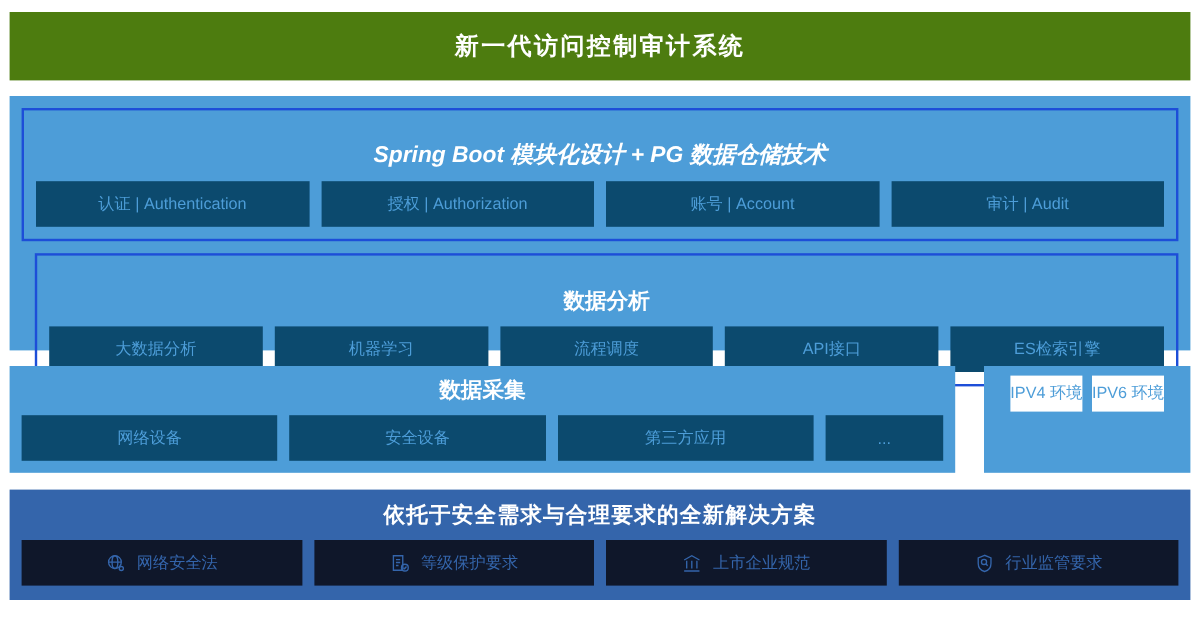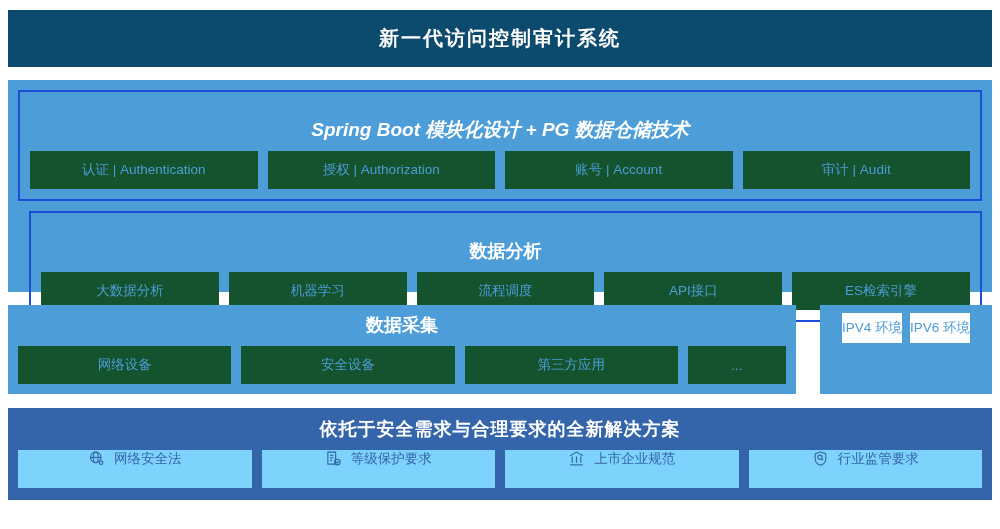--- a/index.html
+++ b/index.html
@@ -17,21 +17,21 @@
     position: relative;
     width: 1000px;
     height: 529px;
     box-sizing: border-box;
     padding: 10px 8px 8px 8px;
   }
 
   
   .header {
     height: 57px;
-    background: #0c4a6e;
+    background: #4d7c0f;
     display: flex;
     align-items: center;
     justify-content: center;
   }
   .header-title {
     color: #ffffff;
     font-size: 20px;
     font-weight: bold;
     letter-spacing: 2px;
   }
@@ -67,21 +67,21 @@
     font-style: italic;
     font-size: 19px;
   }
 
   .chip-row {
     display: flex;
     gap: 10px;
   }
   .chip {
     flex: 1 1 0;
-    background: #14532d;
+    background: #0c4a6e;
     height: 38px;
     display: flex;
     align-items: center;
     justify-content: center;
     color: #4d9dd8;
     font-size: 13.5px;
     box-sizing: border-box;
   }
   .chip.narrow {
     flex: 0 0 98px;
@@ -125,23 +125,24 @@
     padding: 7px 10px 10px 10px;
     height: 92px;
     box-sizing: border-box;
   }
   .panel-bottom .block-title {
     font-size: 18px;
     letter-spacing: 1px;
   }
   .chip-icon {
     flex: 1 1 0;
-    background: #7dd3fc;
+    background: #0f172a;
     height: 38px;
     display: flex;
+    align-items: center;
     justify-content: center;
     gap: 9px;
     color: #3465ab;
     font-size: 13.5px;
   }
   .chip-icon svg {
     display: block;
     flex: 0 0 auto;
   }
 </style>

